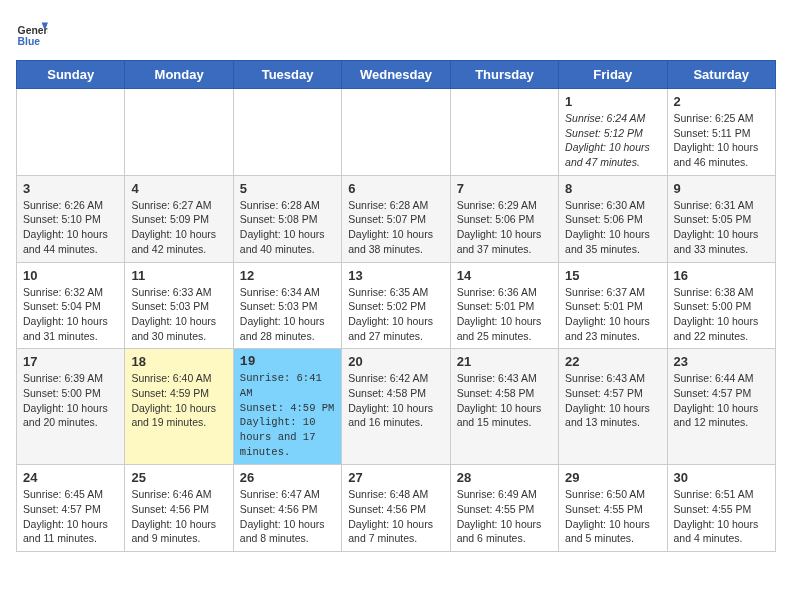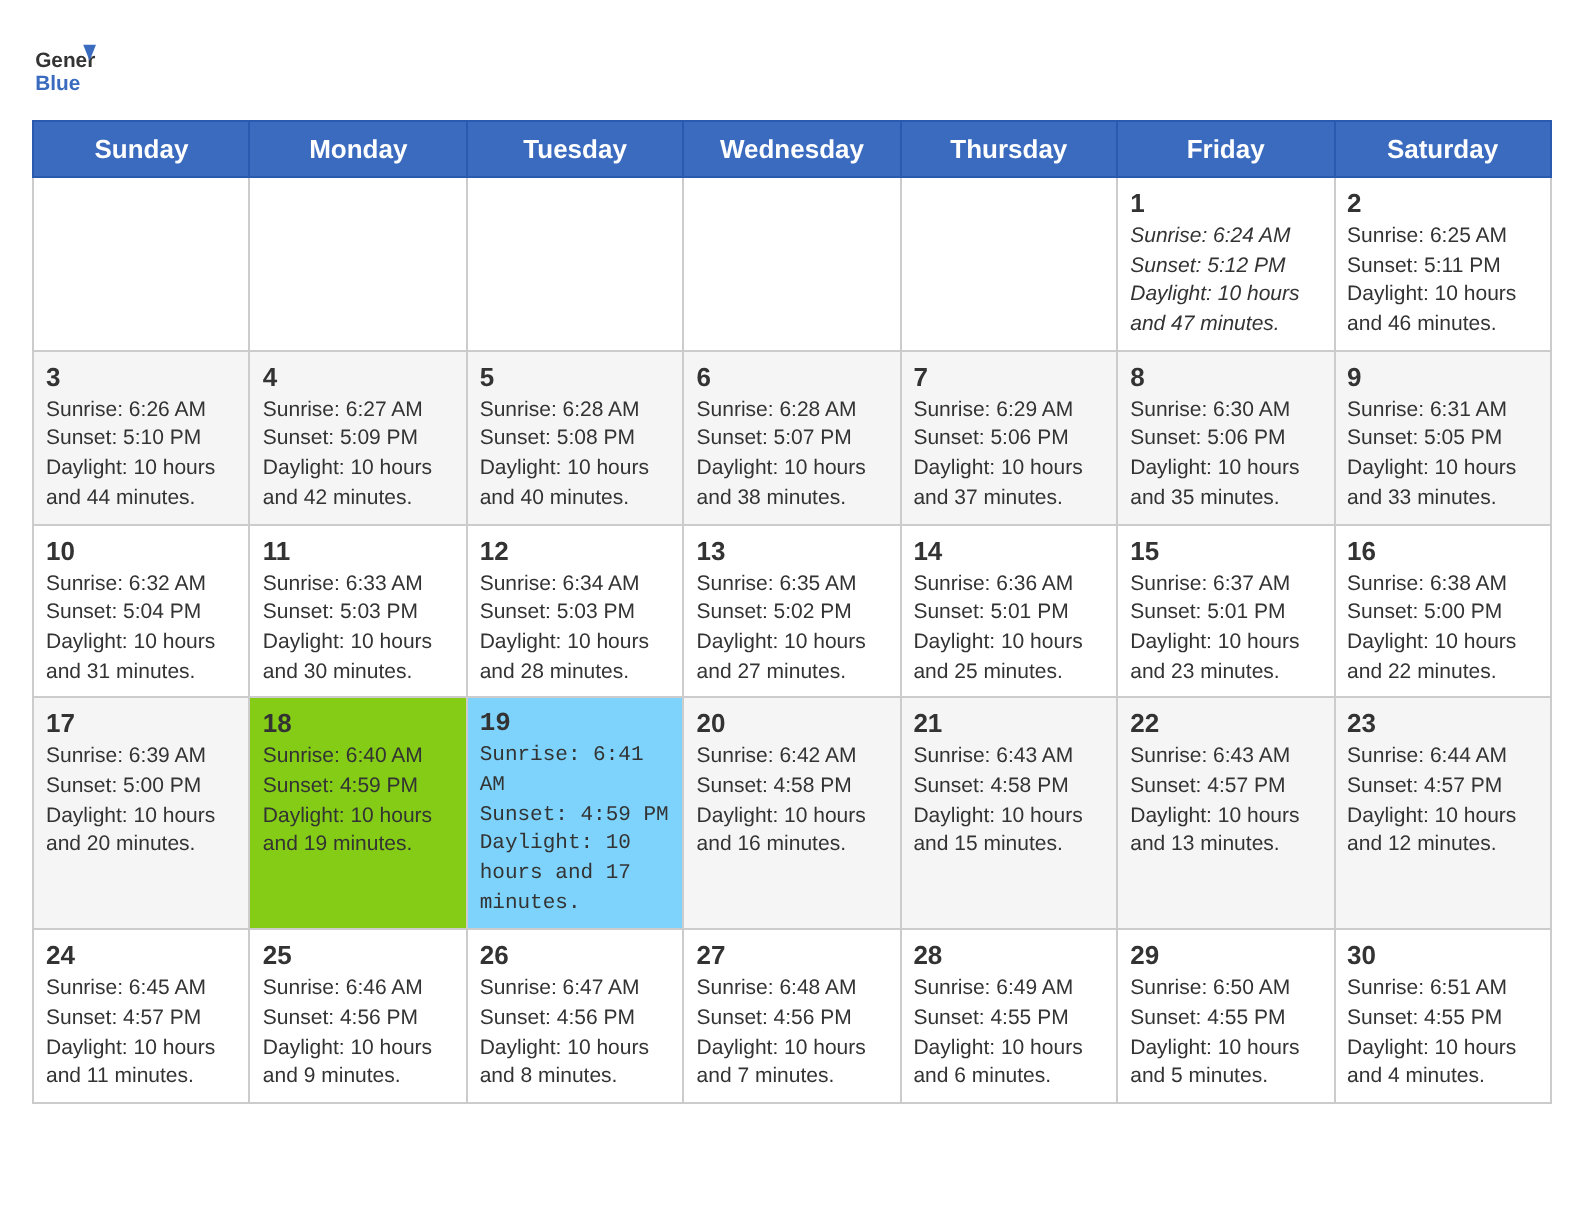--- a/index.html
+++ b/index.html
@@ -216,21 +216,21 @@
 Daylight: 10 hours and 22 minutes.</div>
         </td>
       </tr>
       <tr>
         <td style="background: rgb(245, 245, 245);">
           <span class="day-number">17</span>
           <div class="day-info" style="white-space: pre-line;">Sunrise: 6:39 AM
 Sunset: 5:00 PM
 Daylight: 10 hours and 20 minutes.</div>
         </td>
-        <td style="background: #84cc16;">
+        <td style="background: #fef9c3;">
           <span class="day-number">18</span>
           <div class="day-info" style="white-space: pre-line;">Sunrise: 6:40 AM
 Sunset: 4:59 PM
 Daylight: 10 hours and 19 minutes.</div>
         </td>
         <td style="background: #7dd3fc; font-family: Liberation Mono, monospace;">
           <span class="day-number">19</span>
           <div class="day-info" style="white-space: pre-line;">Sunrise: 6:41 AM
 Sunset: 4:59 PM
 Daylight: 10 hours and 17 minutes.</div>

